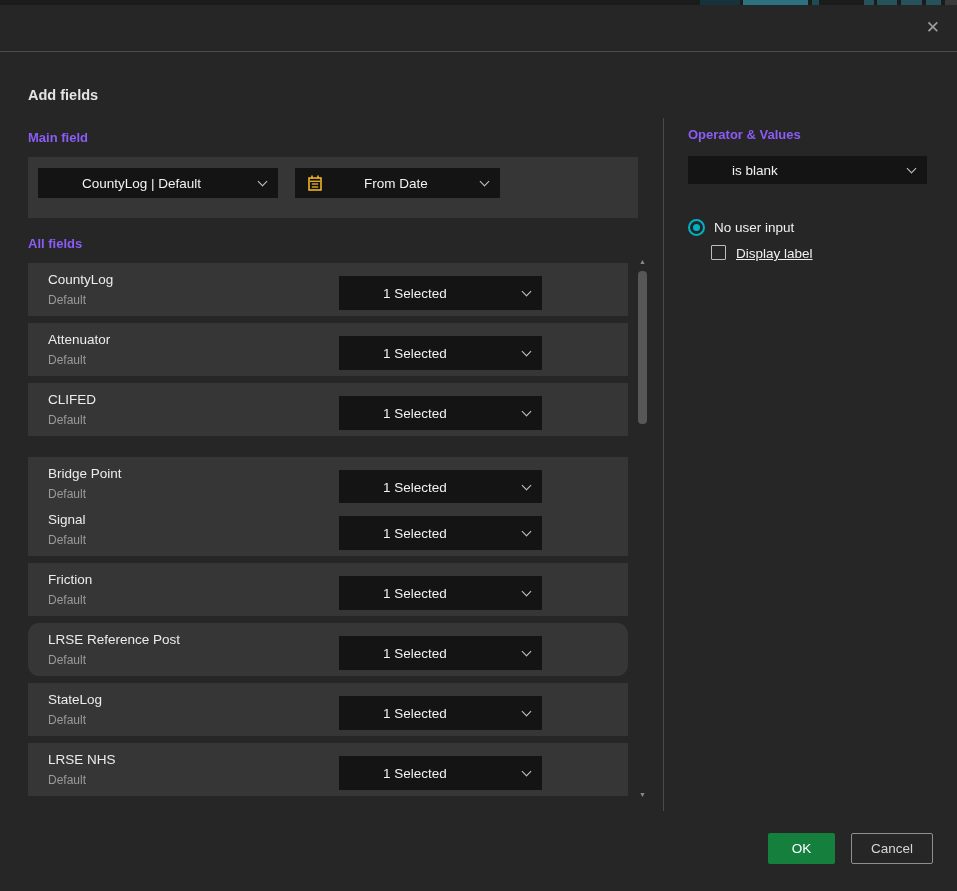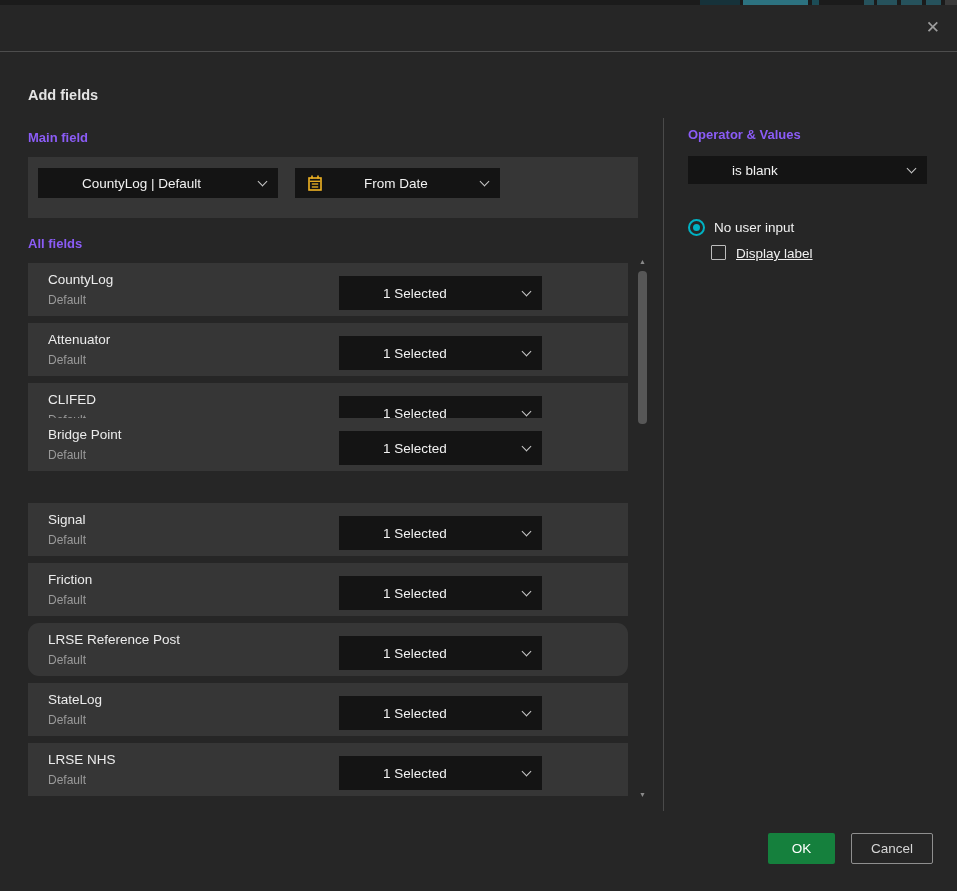--- a/index.html
+++ b/index.html
@@ -121,21 +121,21 @@
       </div>
     </div>
     <div class="row" style="top:378px;">
       <div class="fname">CLIFED</div>
       <div class="fsub">Default</div>
       <div class="dd">
         <span class="lbl">1 Selected</span>
         <span class="chev"></span>
       </div>
     </div>
-    <div class="row" style="top:413px;">
+    <div class="row" style="top:452px;">
       <div class="fname">Bridge Point</div>
       <div class="fsub">Default</div>
       <div class="dd">
         <span class="lbl">1 Selected</span>
         <span class="chev"></span>
       </div>
     </div>
     <div class="row" style="top:498px;">
       <div class="fname">Signal</div>
       <div class="fsub">Default</div>

